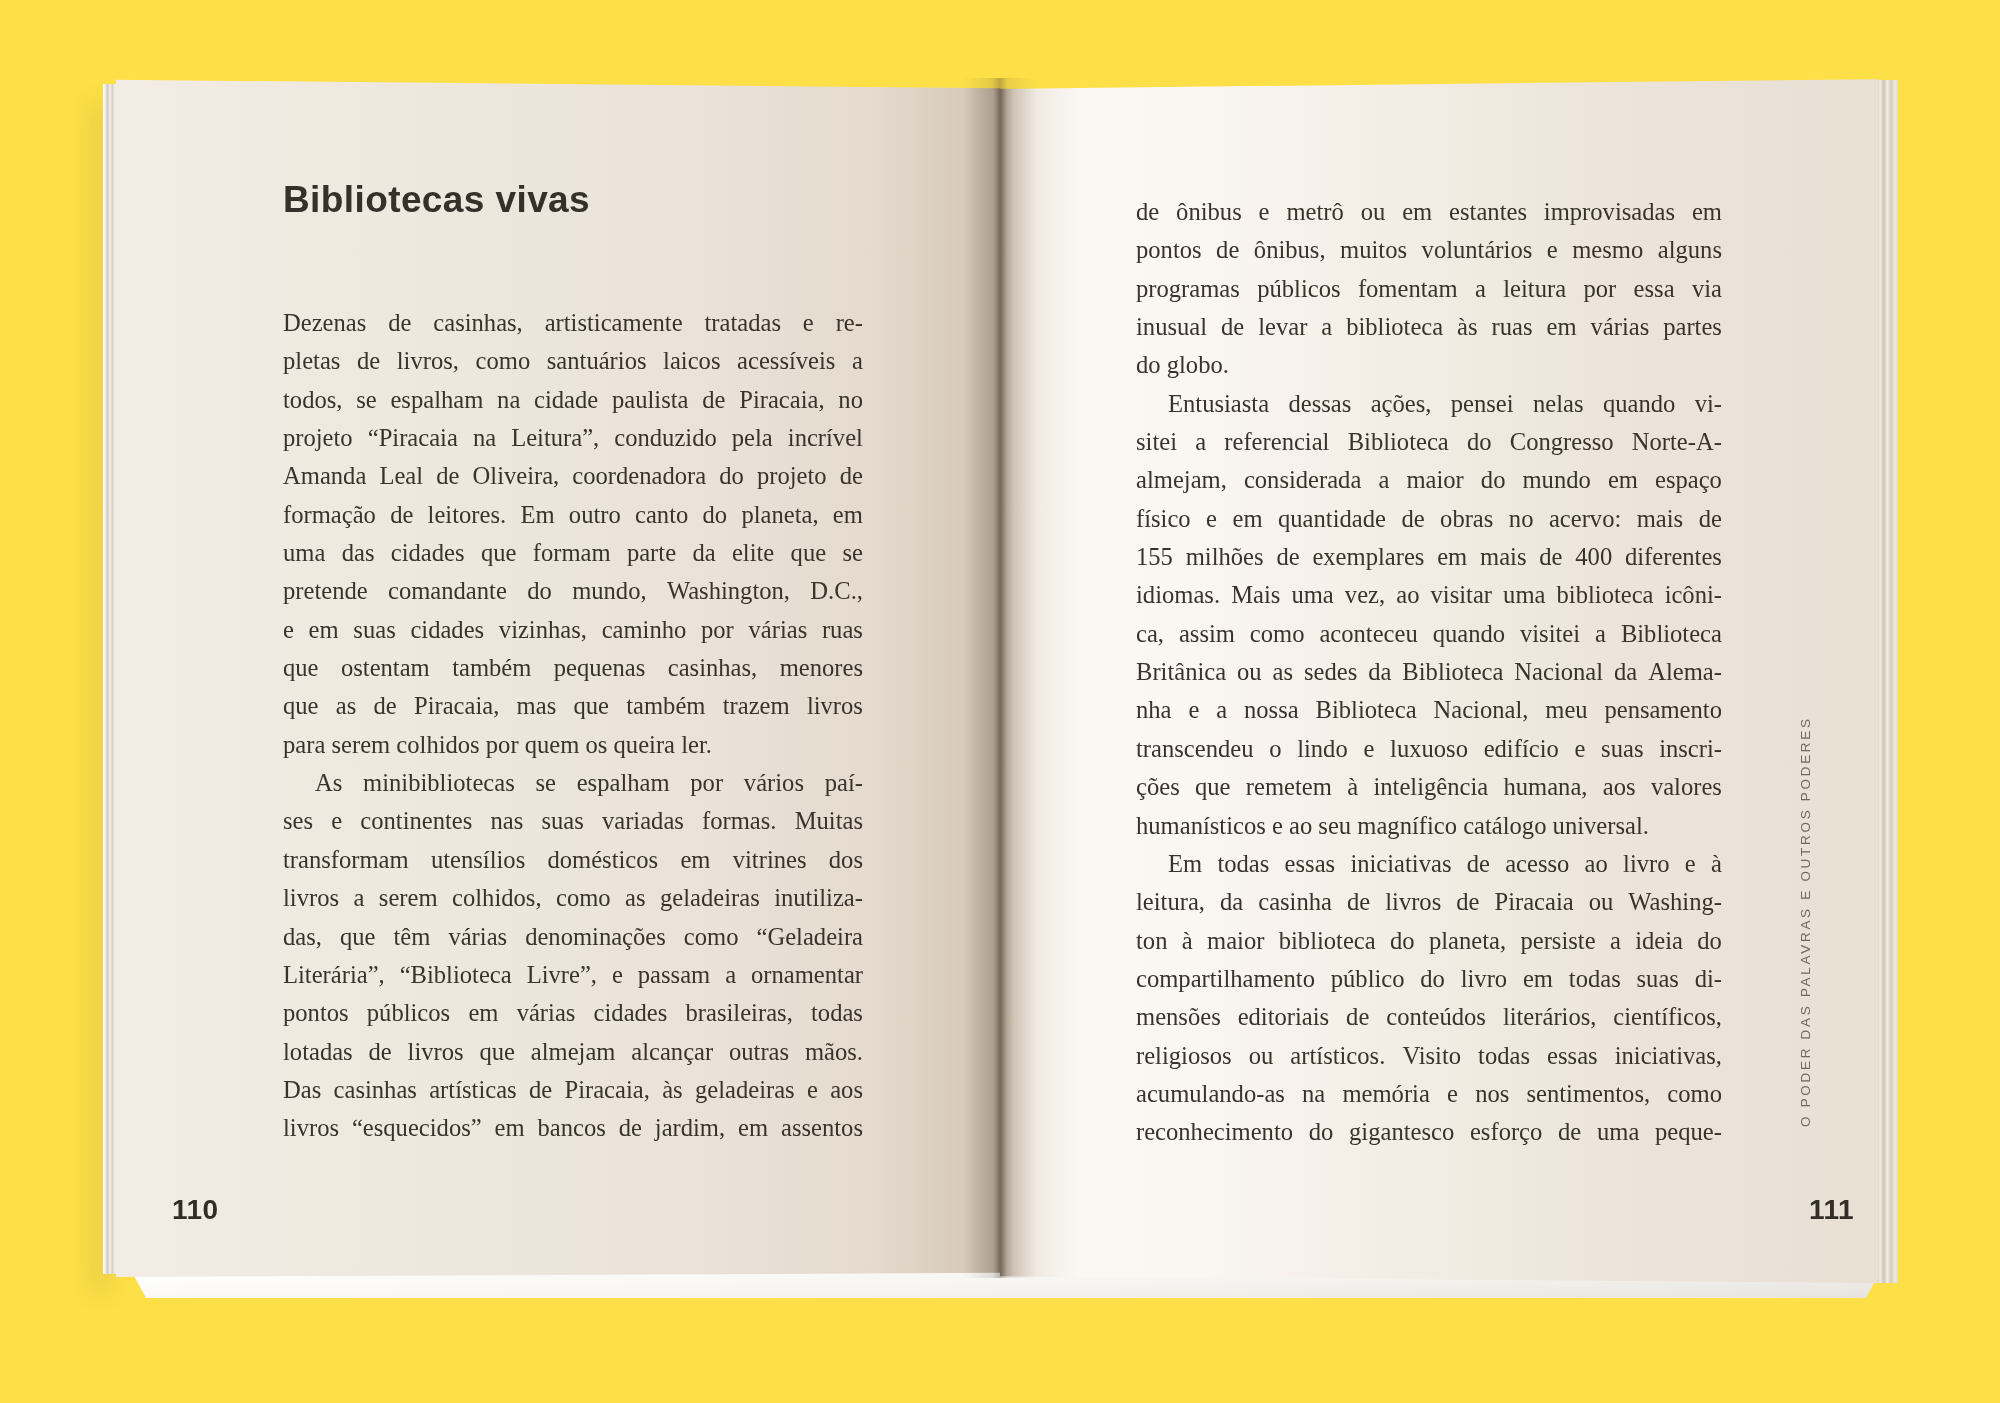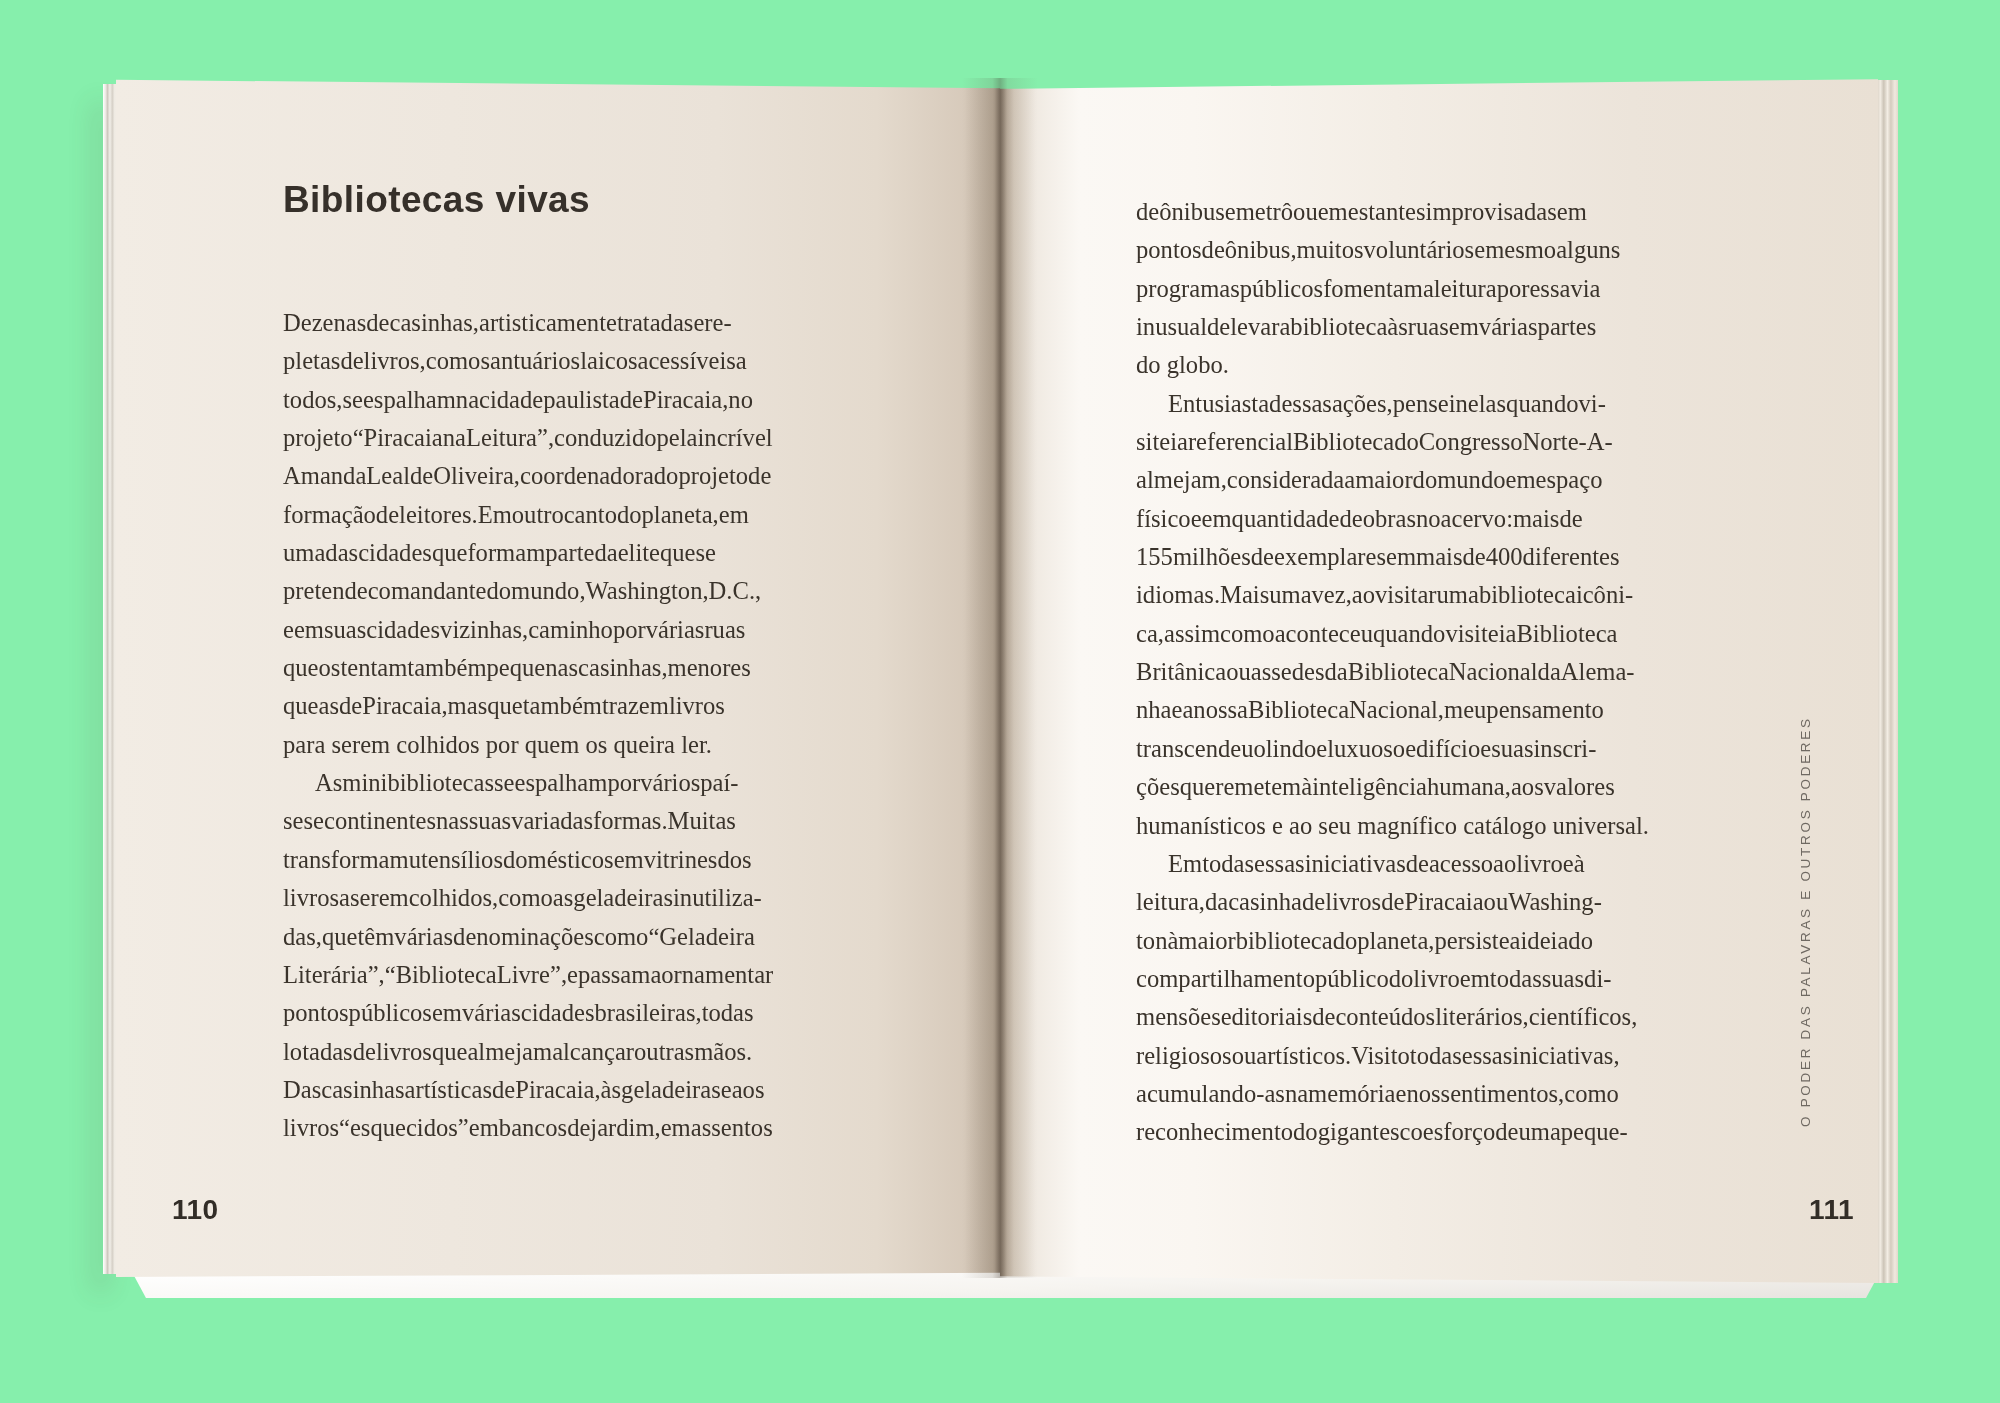--- a/index.html
+++ b/index.html
@@ -1,16 +1,16 @@
 <!DOCTYPE html>
 <html><head>
 <meta charset="utf-8">
 <style>
   html,body{margin:0;padding:0;background:#ffffff;}
-  .stage{position:relative;width:2000px;height:1403px;background:#86efac;overflow:hidden;
+  .stage{position:relative;width:2000px;height:1403px;background:#fde047;overflow:hidden;
          font-family:"Liberation Serif", serif;}
   .book{position:absolute;inset:0;}
 
   
   .bottom-stack{position:absolute;left:132px;top:1272px;width:1748px;height:26px;
     background:linear-gradient(178deg,#ffffff 0%,#f6f4f0 55%,#e7e4df 100%);
     clip-path:polygon(0 0,100% 0,99.2% 100%,0.8% 100%);
     box-shadow:0 22px 38px rgba(80,66,50,0.30),0 48px 85px rgba(80,66,50,0.14);
     z-index:1;}
 
@@ -33,21 +33,21 @@
     background:linear-gradient(to right,rgba(92,78,64,0) 0%,rgba(92,78,64,0.16) 40%,rgba(66,54,43,0.34) 50%,rgba(92,78,64,0.12) 60%,rgba(92,78,64,0) 100%);}
 
   .heading{position:absolute;left:283px;top:181px;z-index:5;
     font-family:"Liberation Sans", sans-serif;font-size:37px;font-weight:600;
     letter-spacing:0.4px;color:#36302a;line-height:1;}
 
   .textcol{position:absolute;z-index:5;color:#3a332b;}
   .col-left{left:283px;top:295px;width:580px;margin-top:9px;}
   .col-right{left:1136px;top:193px;width:586px;}
   .line{height:38.35px;line-height:38.35px;font-size:24.6px;
-    display:flex;white-space:nowrap;}
+    display:flex;justify-content:space-between;white-space:nowrap;}
   .line.end{display:block;text-align:left;white-space:normal;}
   .line.indent{padding-left:32px;}
 
   .pagenum{position:absolute;z-index:5;font-family:"Liberation Sans", sans-serif;
     font-size:28px;font-weight:600;letter-spacing:0.5px;color:#322d27;line-height:1;}
   .pagenum-left{left:172px;top:1196px;}
   .pagenum-right{left:1789px;top:1196px;margin-left:20px;}
 
   .margin-title{position:absolute;left:1799px;top:1127px;z-index:5;
     transform:rotate(-90deg);transform-origin:0 0;white-space:nowrap;

